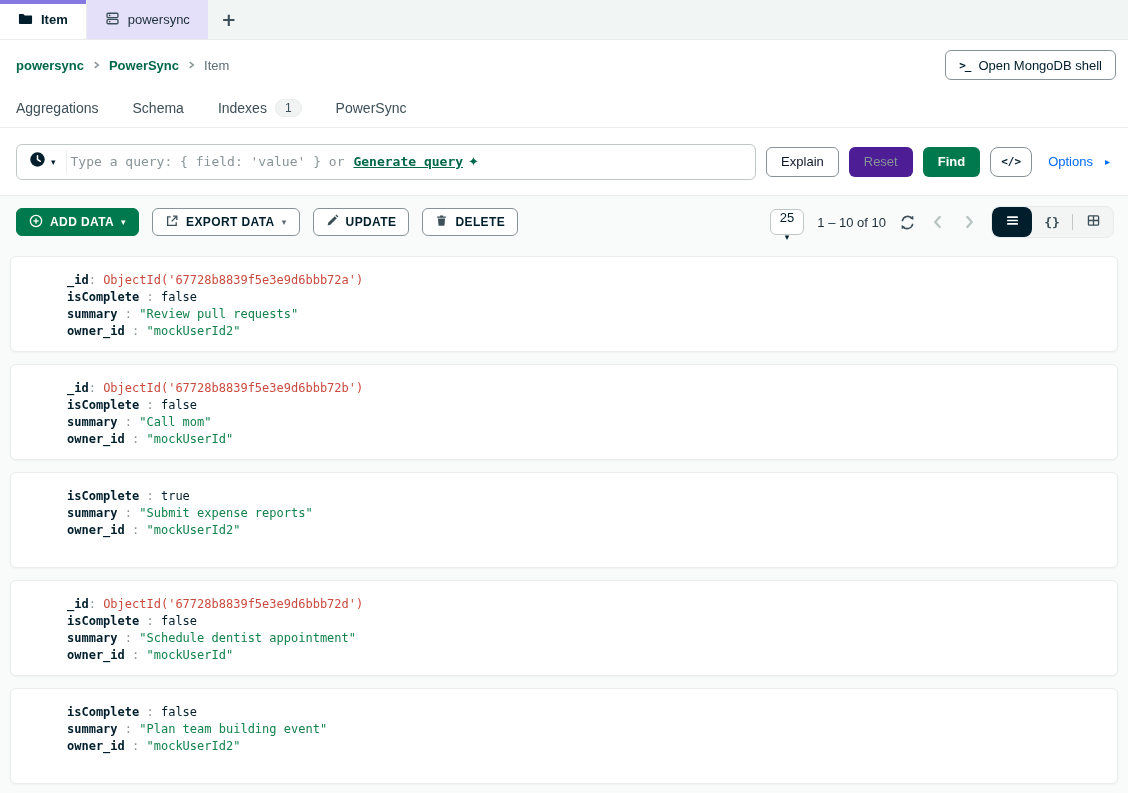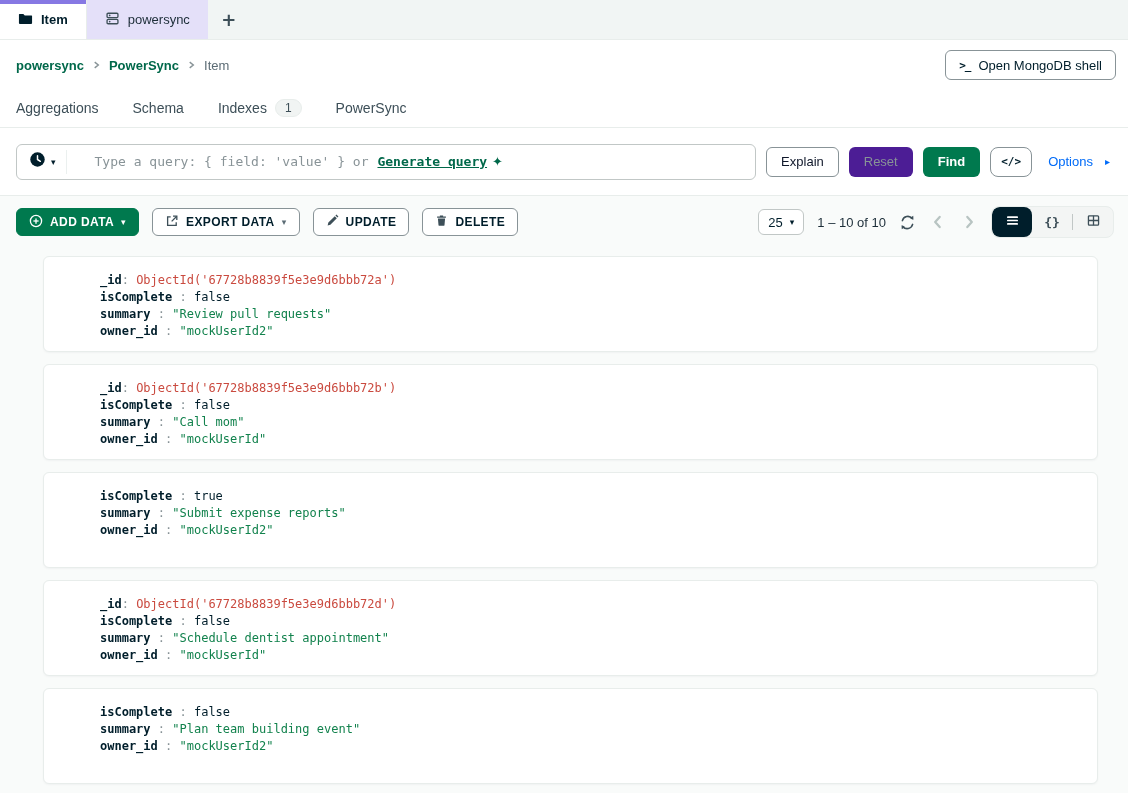--- a/index.html
+++ b/index.html
@@ -42,21 +42,21 @@
     font-size:12px; border-radius:10px; padding:1px 9px; }
 
   
   .querysec { height:68px; background:#fff; border-bottom:1px solid #E8EDEB;
     display:flex; align-items:center; padding:0 14px 0 16px; gap:10px; }
   .qbar { flex:1; height:36px; border:1px solid #C1C7C6; border-radius:6px; background:#fff;
     display:flex; align-items:center; overflow:hidden; }
   .qhistory { display:flex; align-items:center; gap:5px; padding:0 10px 0 12px; height:24px;
     border-right:1px solid #EBF0EF; cursor:pointer; }
   .caret { font-family:"DejaVu Sans", sans-serif; font-size:9px; color:#001E2B; }
-  .qtext { margin-left:28px; font-family:"DejaVu Sans Mono", monospace; font-size:13px;
+  .qtext { margin-left:4px; font-family:"DejaVu Sans Mono", monospace; font-size:13px;
     color:#889397; white-space:pre; display:flex; align-items:flex-end; }
   .genquery { color:#00684A; font-weight:700; text-decoration:underline; margin-left:9px; cursor:pointer; }
   .sparkle { color:#00684A; font-size:13px; margin-left:5px; font-family:"DejaVu Sans", sans-serif; }
   .btn { height:30px; border-radius:6px; font-size:13px; display:inline-flex; align-items:center;
     justify-content:center; padding:0 14px; cursor:pointer; border:1px solid transparent;
     font-family:inherit; }
   .btn-outline { background:#fff; border-color:#889397; color:#0f172a; }
   .btn-disabled { background:#4c1d95; color:#889397; cursor:default; }
   .btn-green { background:#00794E; color:#fff; font-weight:700; }
   .btn-code { width:42px; border-radius:8px; background:#fff; border:1px solid #889397;
@@ -67,32 +67,32 @@
 
   
   .toolbar { height:60px; display:flex; align-items:center; padding:6px 14px 14px 16px; gap:13px; }
   .tbtn { height:28px; border-radius:6px; display:inline-flex; align-items:center; gap:7px;
     font-size:12px; font-weight:700; letter-spacing:.4px; padding:8px 12px; cursor:pointer;
     font-family:inherit; }
   .tbtn-green { background:#00794E; color:#fff; border:1px solid #00794E; }
   .tbtn-outline { background:#fff; border:1px solid #889397; color:#001E2B; }
   .rightcluster { margin-left:auto; display:flex; align-items:center; gap:13px; }
   .pagesize { height:26px; border:1px solid #C1C7C6; border-radius:6px; background:#fff;
-    display:flex; align-items:center; gap:7px; padding:0 9px; font-size:13px; cursor:pointer; }
+    display:flex; align-items:center; gap:7px; padding:0 9px; font-size:13px; cursor:pointer;flex-direction:column; }
   .rangetext { font-size:13px; color:#1C2D38; }
   .iconbtn { display:flex; align-items:center; justify-content:center; cursor:pointer; background:none; border:none; }
   .seg { display:flex; align-items:center; background:#F3F5F4; border:1px solid #E8EDEB;
     border-radius:8px; overflow:hidden; }
   .seg-item { width:40px; height:30px; display:flex; align-items:center; justify-content:center; cursor:pointer; }
   .seg-item.sel { background:#001E2B; border-radius:8px; }
   .seg-json { font-family:"DejaVu Sans Mono", monospace; font-weight:700; font-size:13px; color:#3D4F58; }
   .seg-div { width:1px; height:16px; background:#C1C7C6; }
 
   
-  .doclist { padding:0 30px;margin-left:13px; }
+  .doclist { padding:0 10px; }
   .doc-card { background:#fff; border:1px solid #E8EDEB; border-radius:6px; height:96px;
     margin-bottom:12px; padding:15px 0 0 56px; box-shadow:0 1px 2px rgba(0,30,43,.04); cursor:pointer; }
   .field-row { font-family:"DejaVu Sans Mono", monospace; font-size:12px; line-height:17px;
     white-space:pre; }
   .fkey { font-weight:700; color:#001E2B; }
   .fsep { color:#889397; }
   .fval.objectid { color:#CA4A3F; }
   .fval.string { color:#12824D; }
   .fval.literal { color:#001E2B; }
 </style>

